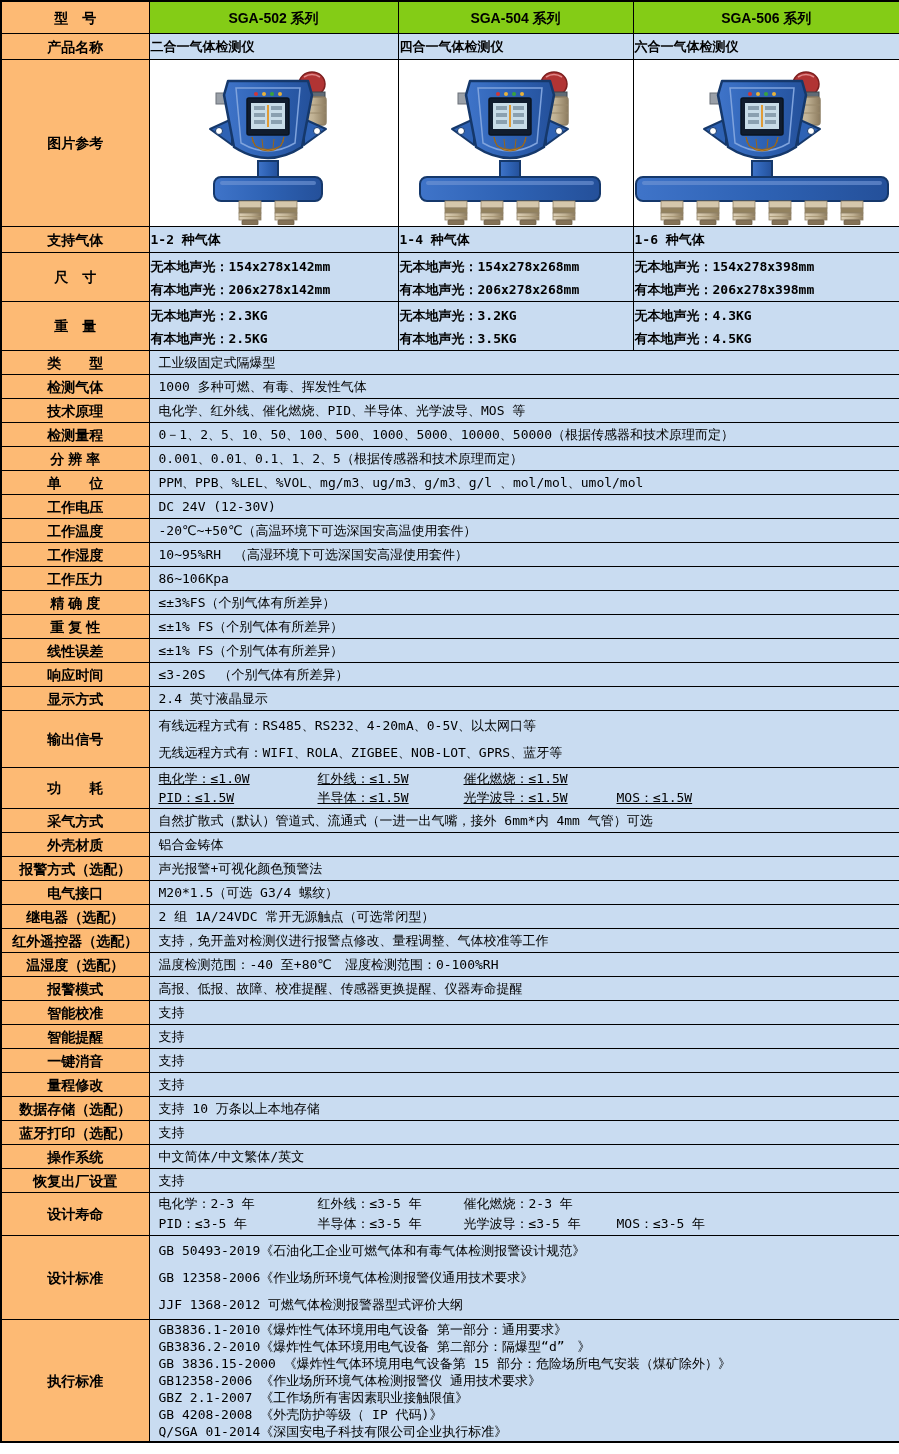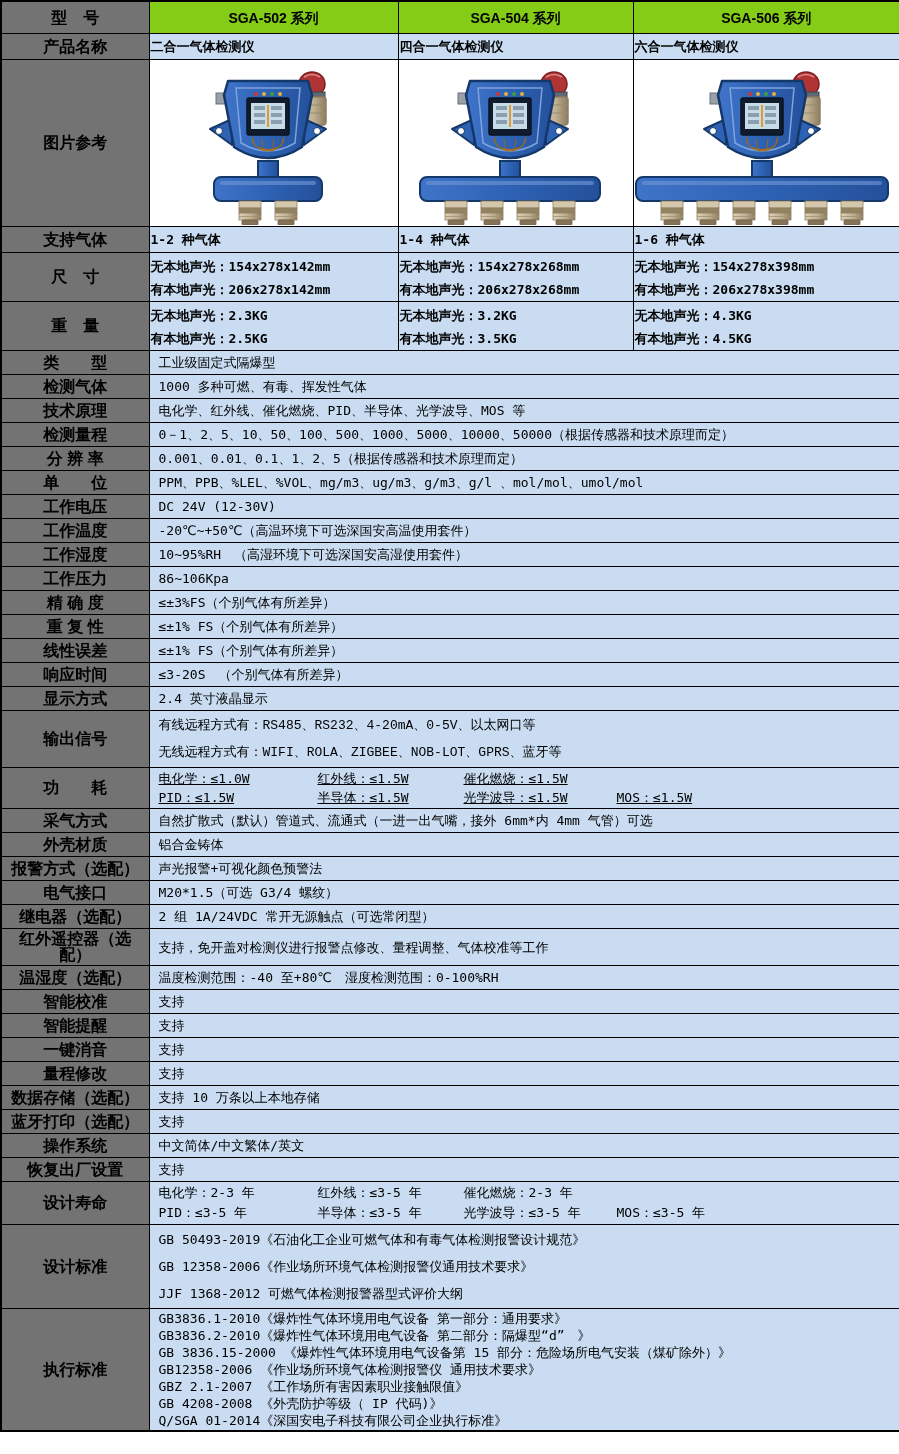--- a/index.html
+++ b/index.html
@@ -3,33 +3,33 @@
 <meta charset="utf-8">
 <style>
   html,body{margin:0;padding:0;background:#fff;}
   body{width:899px;font-family:"Liberation Sans","DejaVu Sans",sans-serif;}
   table.spec{width:899px;border-collapse:collapse;table-layout:fixed;border:2px solid #000;}
   col.c-label{width:148px;}
   col.c-m1{width:249px;}
   col.c-m2{width:235px;}
   col.c-m3{width:267px;}
   td{border:1px solid #000;vertical-align:middle;overflow:hidden;}
-  td.lbl{background:#737373;text-align:center;font-weight:bold;font-size:16px;color:#000;padding:2px 2px;line-height:16px;margin-left:8px;}
+  td.lbl{background:#fdba74;text-align:center;font-weight:bold;font-size:14px;color:#000;padding:2px 2px;line-height:16px;margin-left:8px;}
   td.val{background:#c9dcf1;font-size:13px;color:#000;
          font-family:"DejaVu Sans Mono","Liberation Mono","DejaVu Sans",monospace;}
   td.val.center{font-weight:bold;}
   td.val.white{background:#fff;}
   tr.hdr td.val{background:#84cc16;font-weight:bold;font-size:14px;text-align:center;
                 font-family:"Liberation Sans","DejaVu Sans",sans-serif;padding:4px 0;}
   tr.hdr td.lbl,{}
   .lines>div{padding:3px 8px;line-height:15px;white-space:nowrap;}
   td.val .colline{line-height:15px;padding:5px 0 3px 0;}
   tr.k-gases td.val .colline, tr.k-product-name td.val .colline{padding:4px 0;}
   tr.k-image td.val{height:166px;text-align:center;padding:0;}
-  tr.k-output .lines>div{line-height:21px;padding:3px 8px;font-family:Liberation Mono, monospace;}
+  tr.k-output .lines>div{line-height:21px;padding:3px 8px;}
   tr.k-power .lines>div{line-height:13px;padding:3px 8px;text-decoration:underline;}
   tr.k-design-life .lines>div{line-height:14px;padding:3px 8px;}
   tr.k-design-std .lines>div{line-height:21px;padding:3px 8px;}
   tr.k-exec-std .lines>div{line-height:11px;padding:3px 8px;}
   .segline{display:flex;white-space:nowrap;}
   .segline span:nth-child(1){width:127px;flex:none;}
   .segline span:nth-child(2){width:146px;flex:none;margin-left:32px;}
   .segline span:nth-child(3){width:153px;flex:none;}
   .segline span:nth-child(4){flex:1;}
   svg.detector{display:block;margin:3px auto 0 auto;}
@@ -547,20 +547,28 @@
         </td>
       </tr>
       <tr class="k-temp-humidity-opt">
         <td class="lbl">温湿度（选配）</td>
         <td colspan="3" class="val">
           <div class="lines">
             <div>温度检测范围：-40 至+80℃　湿度检测范围：0-100%RH</div>
           </div>
         </td>
       </tr>
+      <tr class="k-alarm-modes">
+        <td class="lbl">报警模式</td>
+        <td colspan="3" class="val">
+          <div class="lines">
+            <div>高报、低报、故障、校准提醒、传感器更换提醒、仪器寿命提醒</div>
+          </div>
+        </td>
+      </tr>
       <tr class="k-smart-cal">
         <td class="lbl">智能校准</td>
         <td colspan="3" class="val">
           <div class="lines">
             <div>支持</div>
           </div>
         </td>
       </tr>
       <tr class="k-smart-remind">
         <td class="lbl">智能提醒</td>

